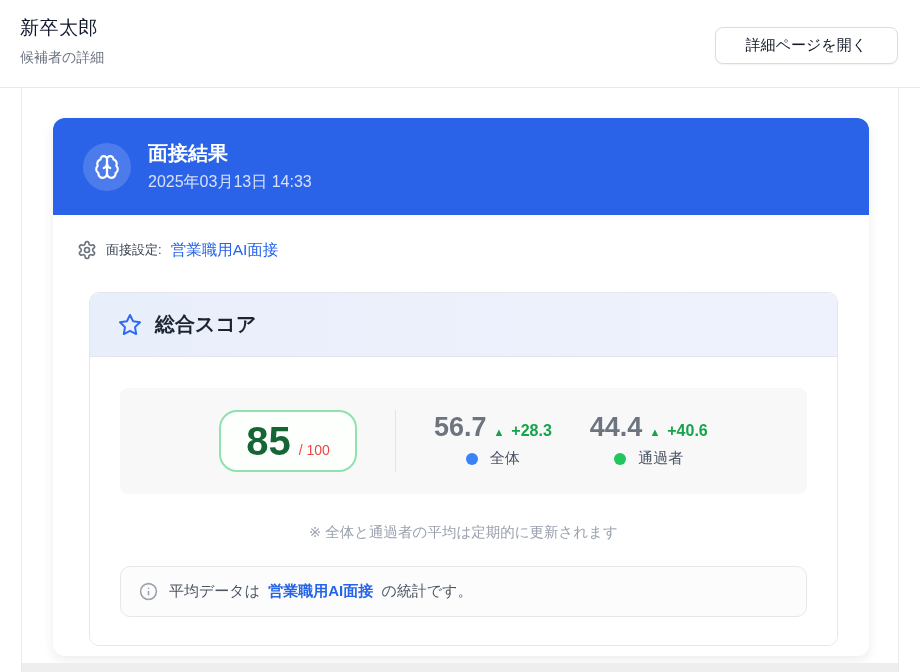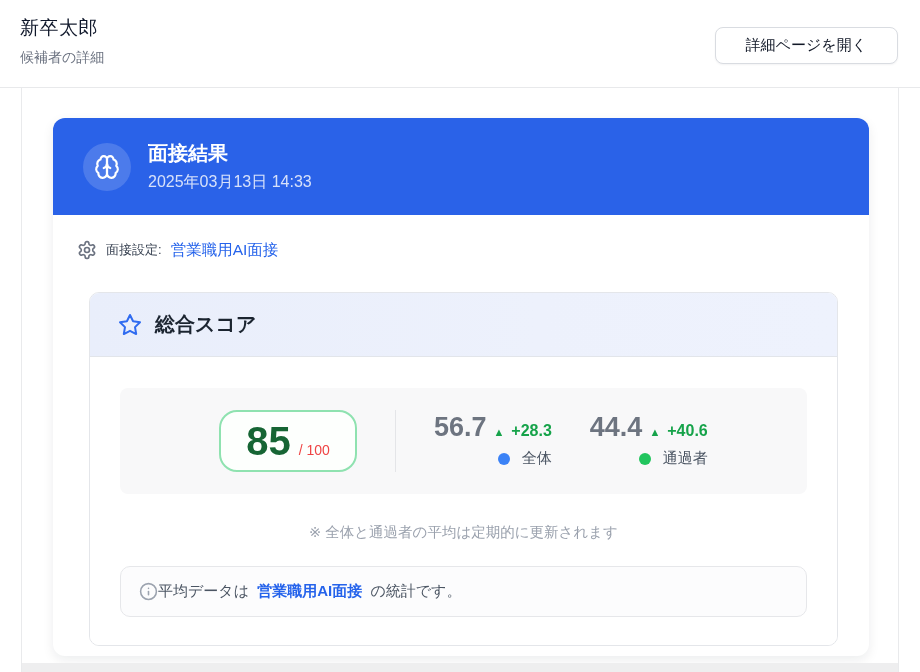--- a/index.html
+++ b/index.html
@@ -54,30 +54,30 @@
     padding: 9px 25px; display: flex; align-items: baseline; }
   .score-value { font-size: 40px; font-weight: bold; color: #166534; line-height: 1; }
   .score-max { font-size: 14px; color: #ef4444; margin-left: 8px; }
   .stats-divider { width: 1px; height: 62px; background: #e4e5e8; }
 
   .stat { text-align: center; }
   .stat-top { display: flex; align-items: baseline; justify-content: center; gap: 7px; }
   .stat-value { font-size: 27px; font-weight: bold; color: #6d7480; line-height: 1; }
   .stat-arrow { font-size: 11px; color: #16a34a; }
   .stat-delta { font-size: 16px; font-weight: 600; color: #16a34a; }
-  .stat-bottom { margin-top: 8px; display: flex; align-items: center; justify-content: flex-end; gap: 12px; }
+  .stat-bottom { margin-top: 8px; display: flex; align-items: center; justify-content: center; gap: 12px; }
   .dot { width: 12px; height: 12px; border-radius: 50%; }
   .dot-blue { background: #3b82f6; }
   .dot-green { background: #22c55e; }
   .stat-label { font-size: 15px; color: #4b5563; }
 
   .update-note { margin-top: 29px; text-align: center; font-size: 14.5px; color: #9aa1ad; }
 
   .info-box { margin-top: 24px; border: 1px solid #e6e7ea; border-radius: 10px;
-    background: #fcfcfd; padding: 15px 18px; display: flex; align-items: center; gap: 0; }
+    background: #fcfcfd; padding: 15px 18px; display: flex; align-items: center; gap: 11px; }
   .info-text { font-size: 15px; color: #4b5563; }
   .info-link { color: #2563eb; font-weight: bold; text-decoration: none; cursor: pointer; margin: 0 4px; }
 
   svg { display: block; }
 </style>
 </head>
 <body>
 
 <header class="app-header">
   <div class="app-title">新卒太郎</div>

